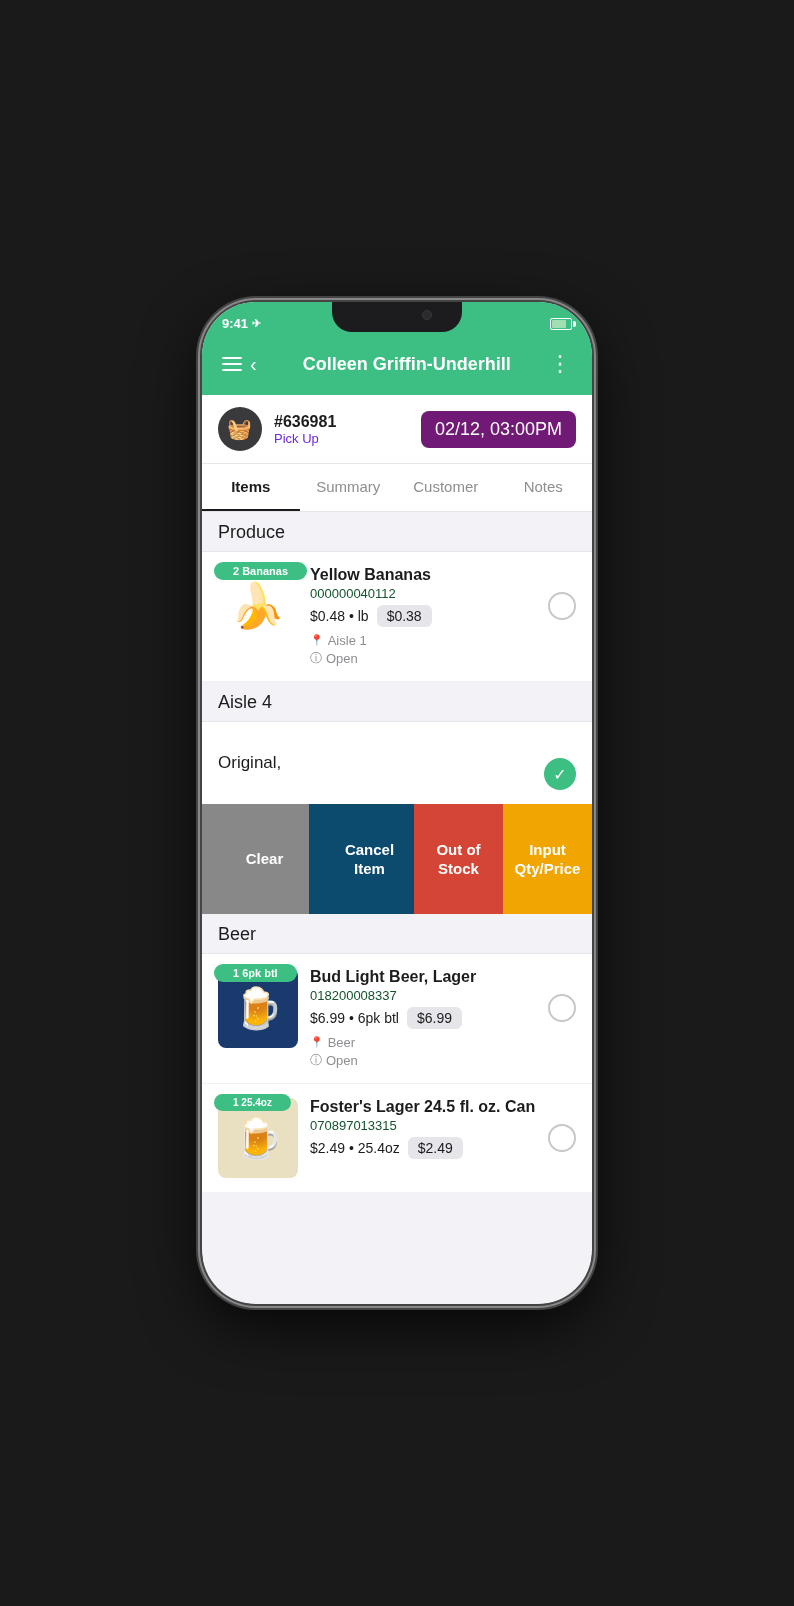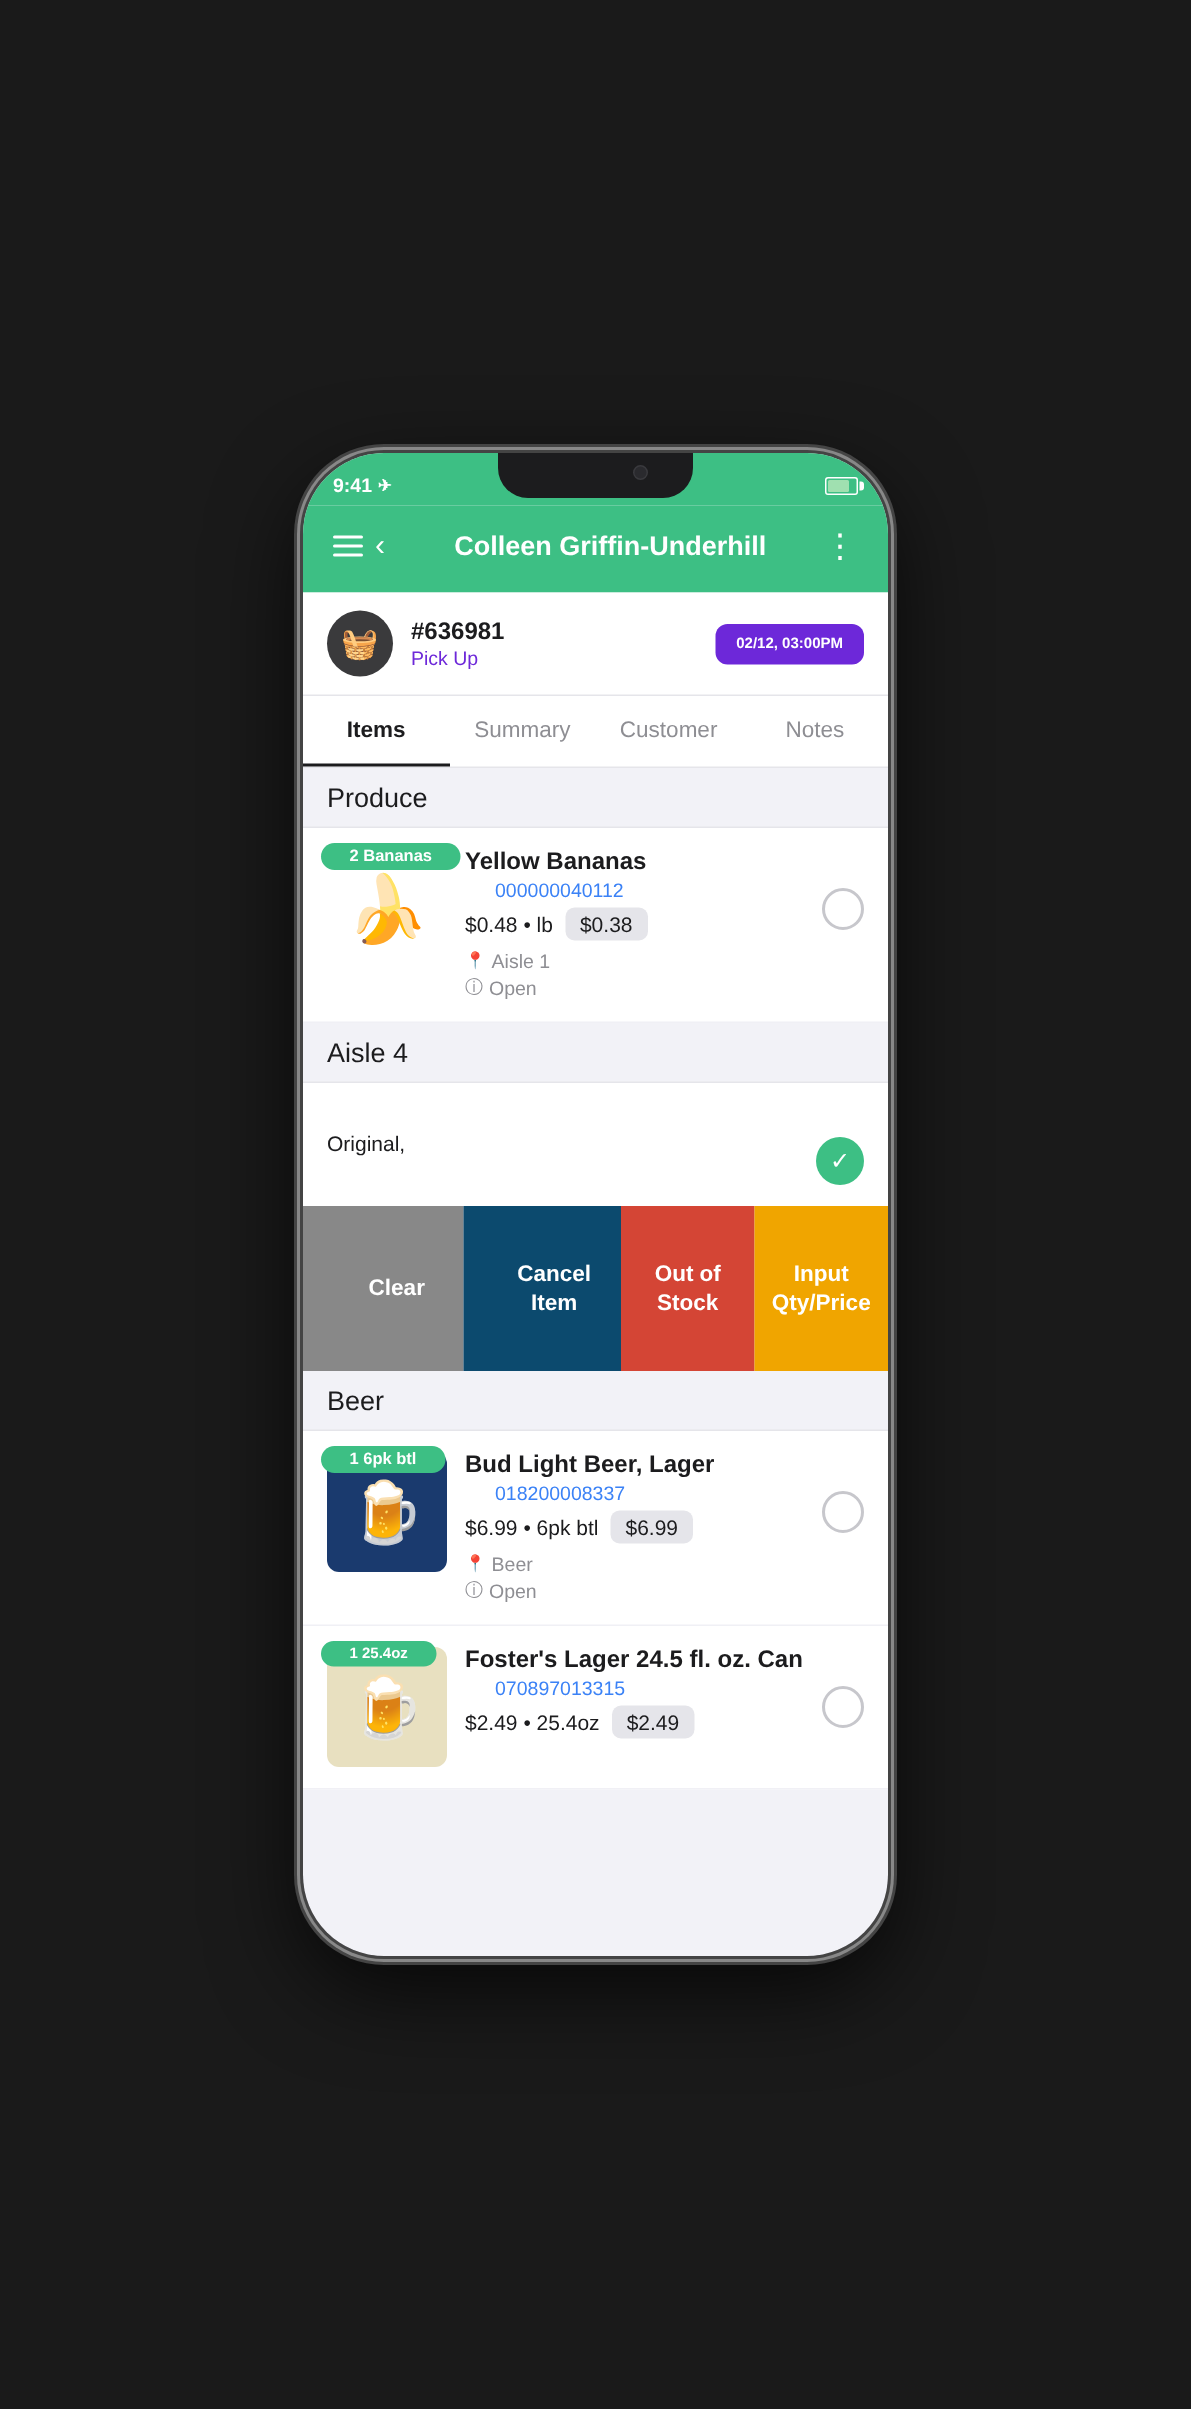--- a/index.html
+++ b/index.html
@@ -121,26 +121,26 @@
       width: 44px; height: 44px;
       background: #3a3a3c;
       border-radius: 50%;
       display: flex; align-items: center; justify-content: center;
       color: white; font-size: 20px;
     }
     .order-info { margin-left: 12px; flex: 1; }
     .order-number { font-size: 16px; font-weight: 600; color: #1c1c1e; }
     .order-type { font-size: 13px; color: #6d28d9; }
     .order-date-badge {
-      background: #6d28d9;
+      background: #701a75;
       color: white;
       padding: 8px 14px;
       border-radius: 8px;
-      font-size: 10px;
-      font-weight: 700;
+      font-size: 18px;
+      font-weight: 400;
     }
 
     
     .tabs {
       background: white;
       display: flex;
       border-bottom: 1px solid #e5e5ea;
     }
     .tab {
       flex: 1;
@@ -196,21 +196,21 @@
     }
     .item-image {
       width: 80px; height: 80px;
       border-radius: 6px;
       display: flex; align-items: center; justify-content: center;
       overflow: hidden;
     }
     .banana-emoji { font-size: 44px; }
     .item-details { flex: 1; }
     .item-name { font-size: 16px; font-weight: 600; color: #1c1c1e; margin-bottom: 2px; }
-    .item-code { font-size: 13px; color: #3b82f6; margin-bottom: 4px; margin-left: 20px; }
+    .item-code { font-size: 13px; color: #14532d; margin-bottom: 4px; }
     .item-price-row {
       display: flex; align-items: center; gap: 8px; margin-bottom: 6px;
     }
     .item-price { font-size: 14px; color: #1c1c1e; }
     .item-price-badge {
       background: #e5e5ea;
       color: #1c1c1e;
       padding: 3px 10px;
       border-radius: 6px;
       font-size: 14px;
@@ -268,21 +268,21 @@
 
     
     .item-row-original {
       background: white;
       padding: 14px 16px;
       display: flex;
       align-items: center;
       gap: 12px;
       border-bottom: none;
     }
-    .original-text { font-size: 14px; color: #1c1c1e; margin-top: 12px; }
+    .original-text { font-size: 17px; color: #1c1c1e; margin-top: 12px; }
   </style>
 </head>
 <body>
 
 <div class="phone-frame">
   <div class="notch">
     <div class="notch-camera"></div>
   </div>
   <div class="phone-screen">
 

